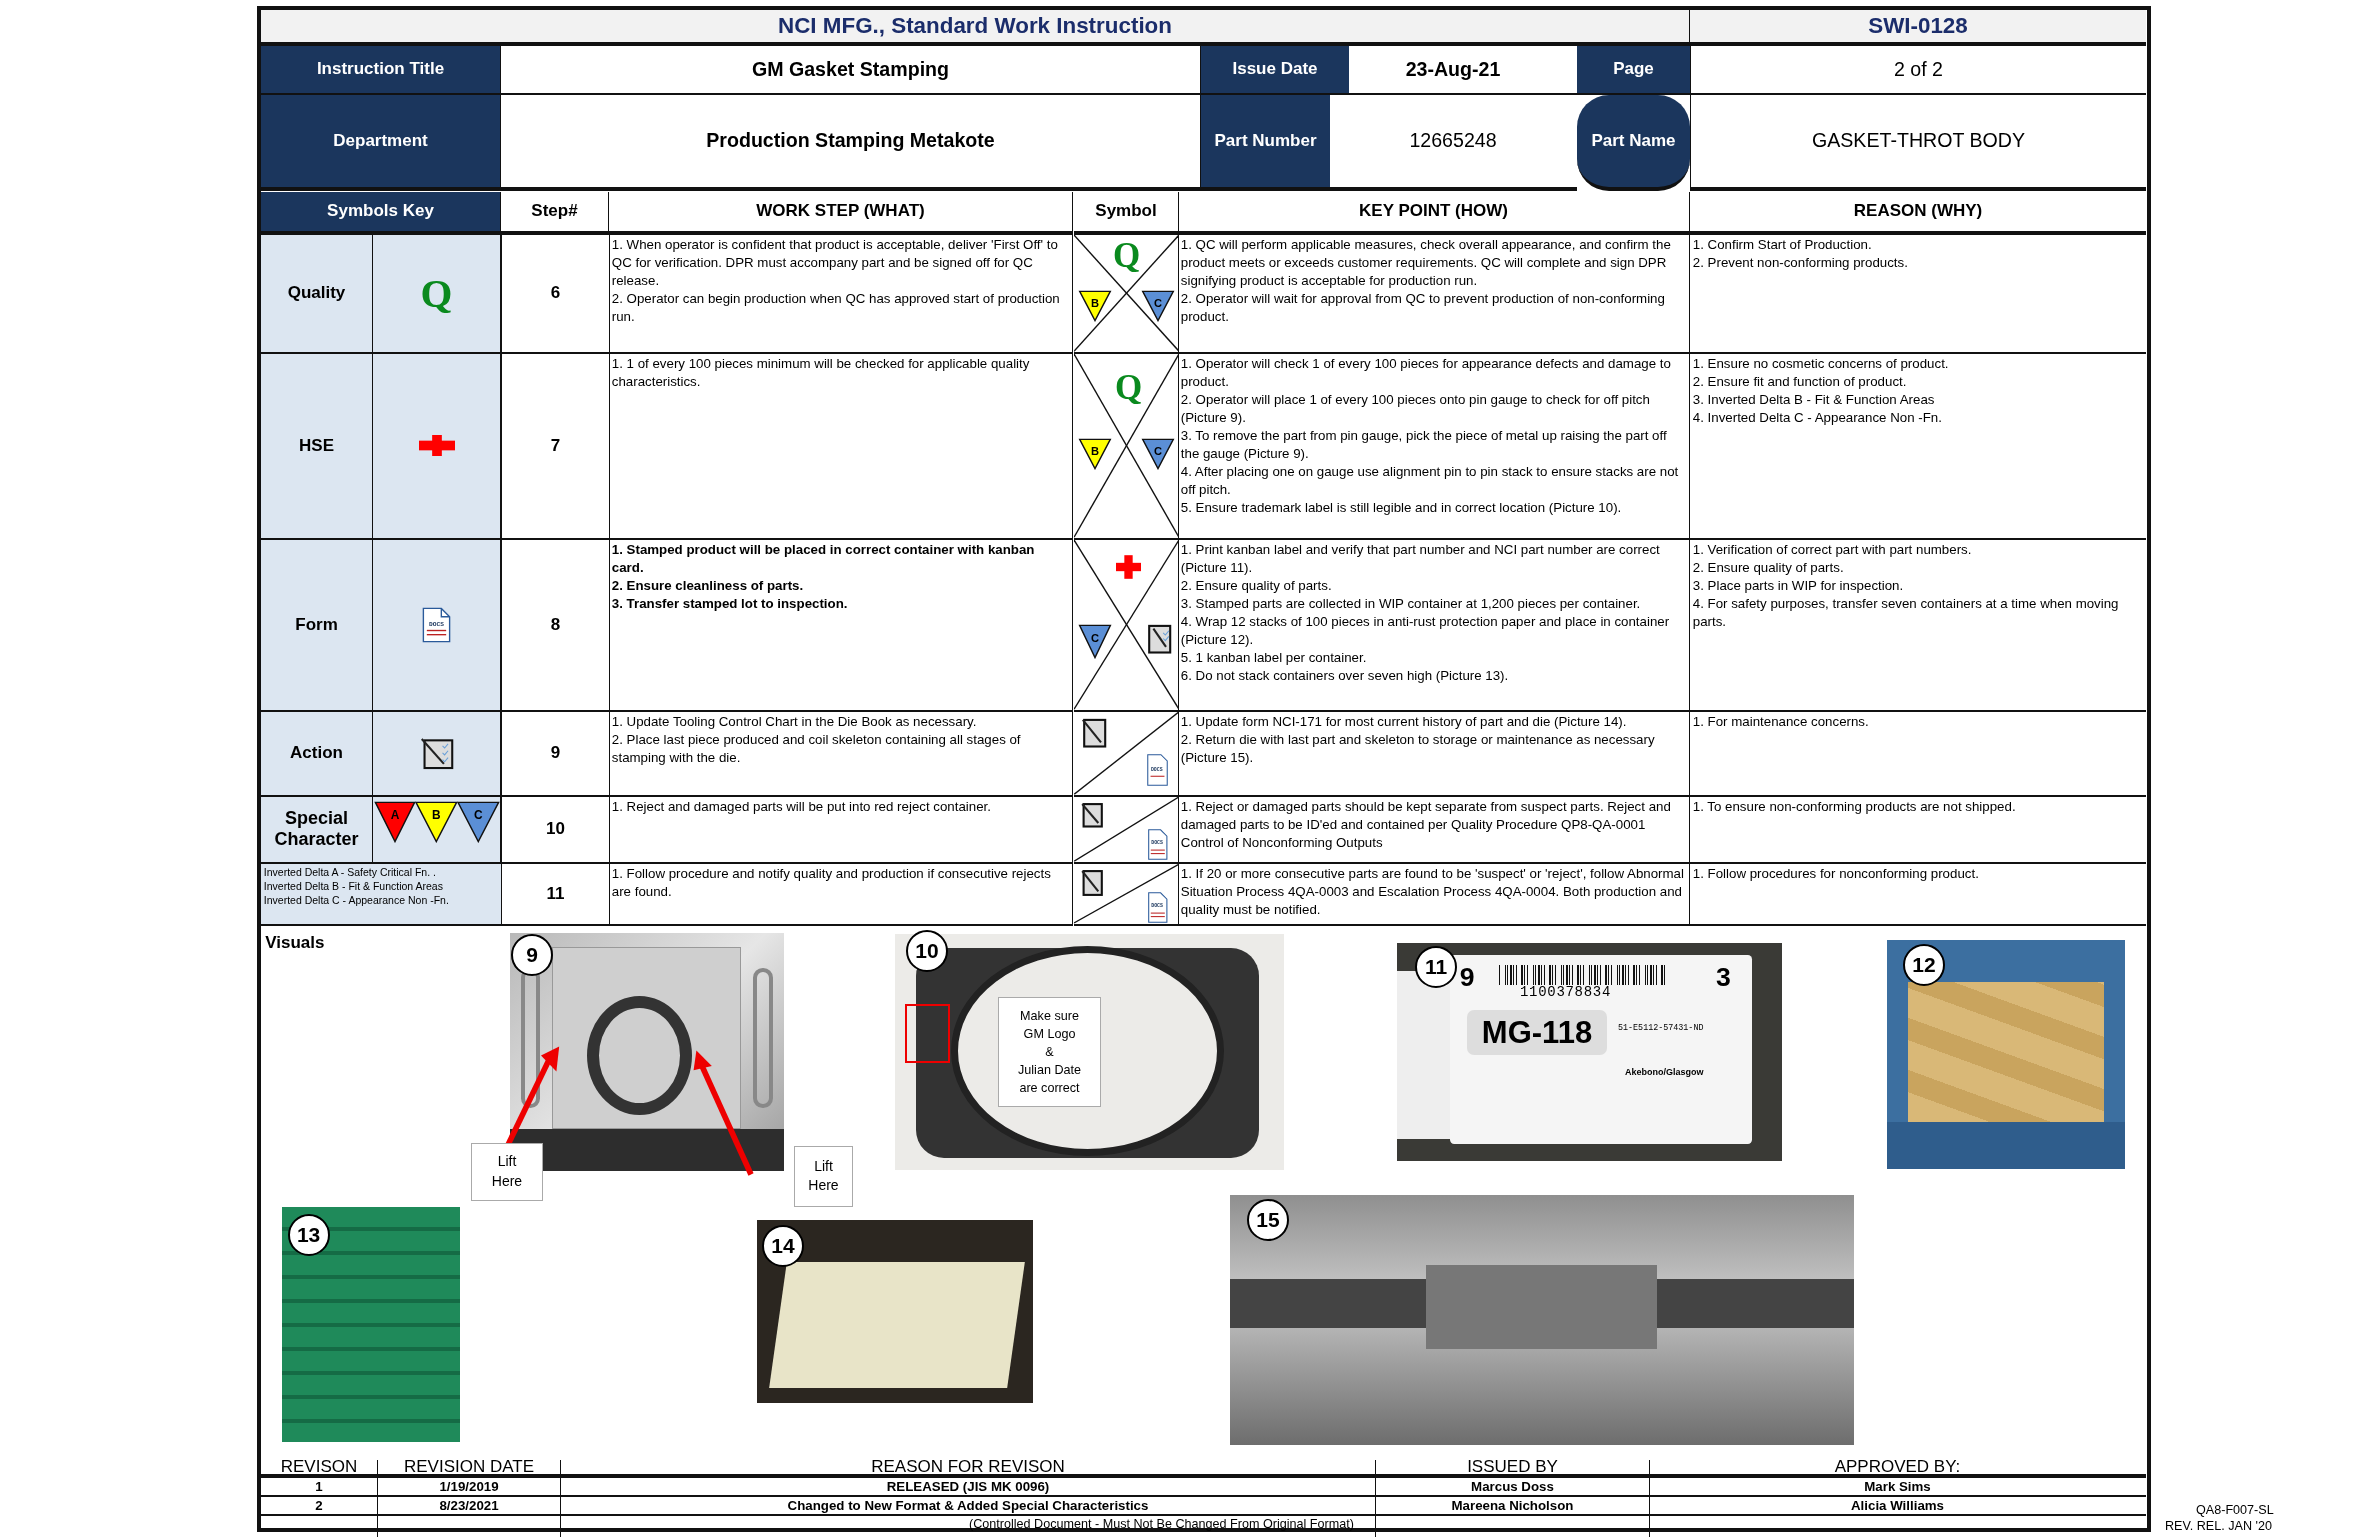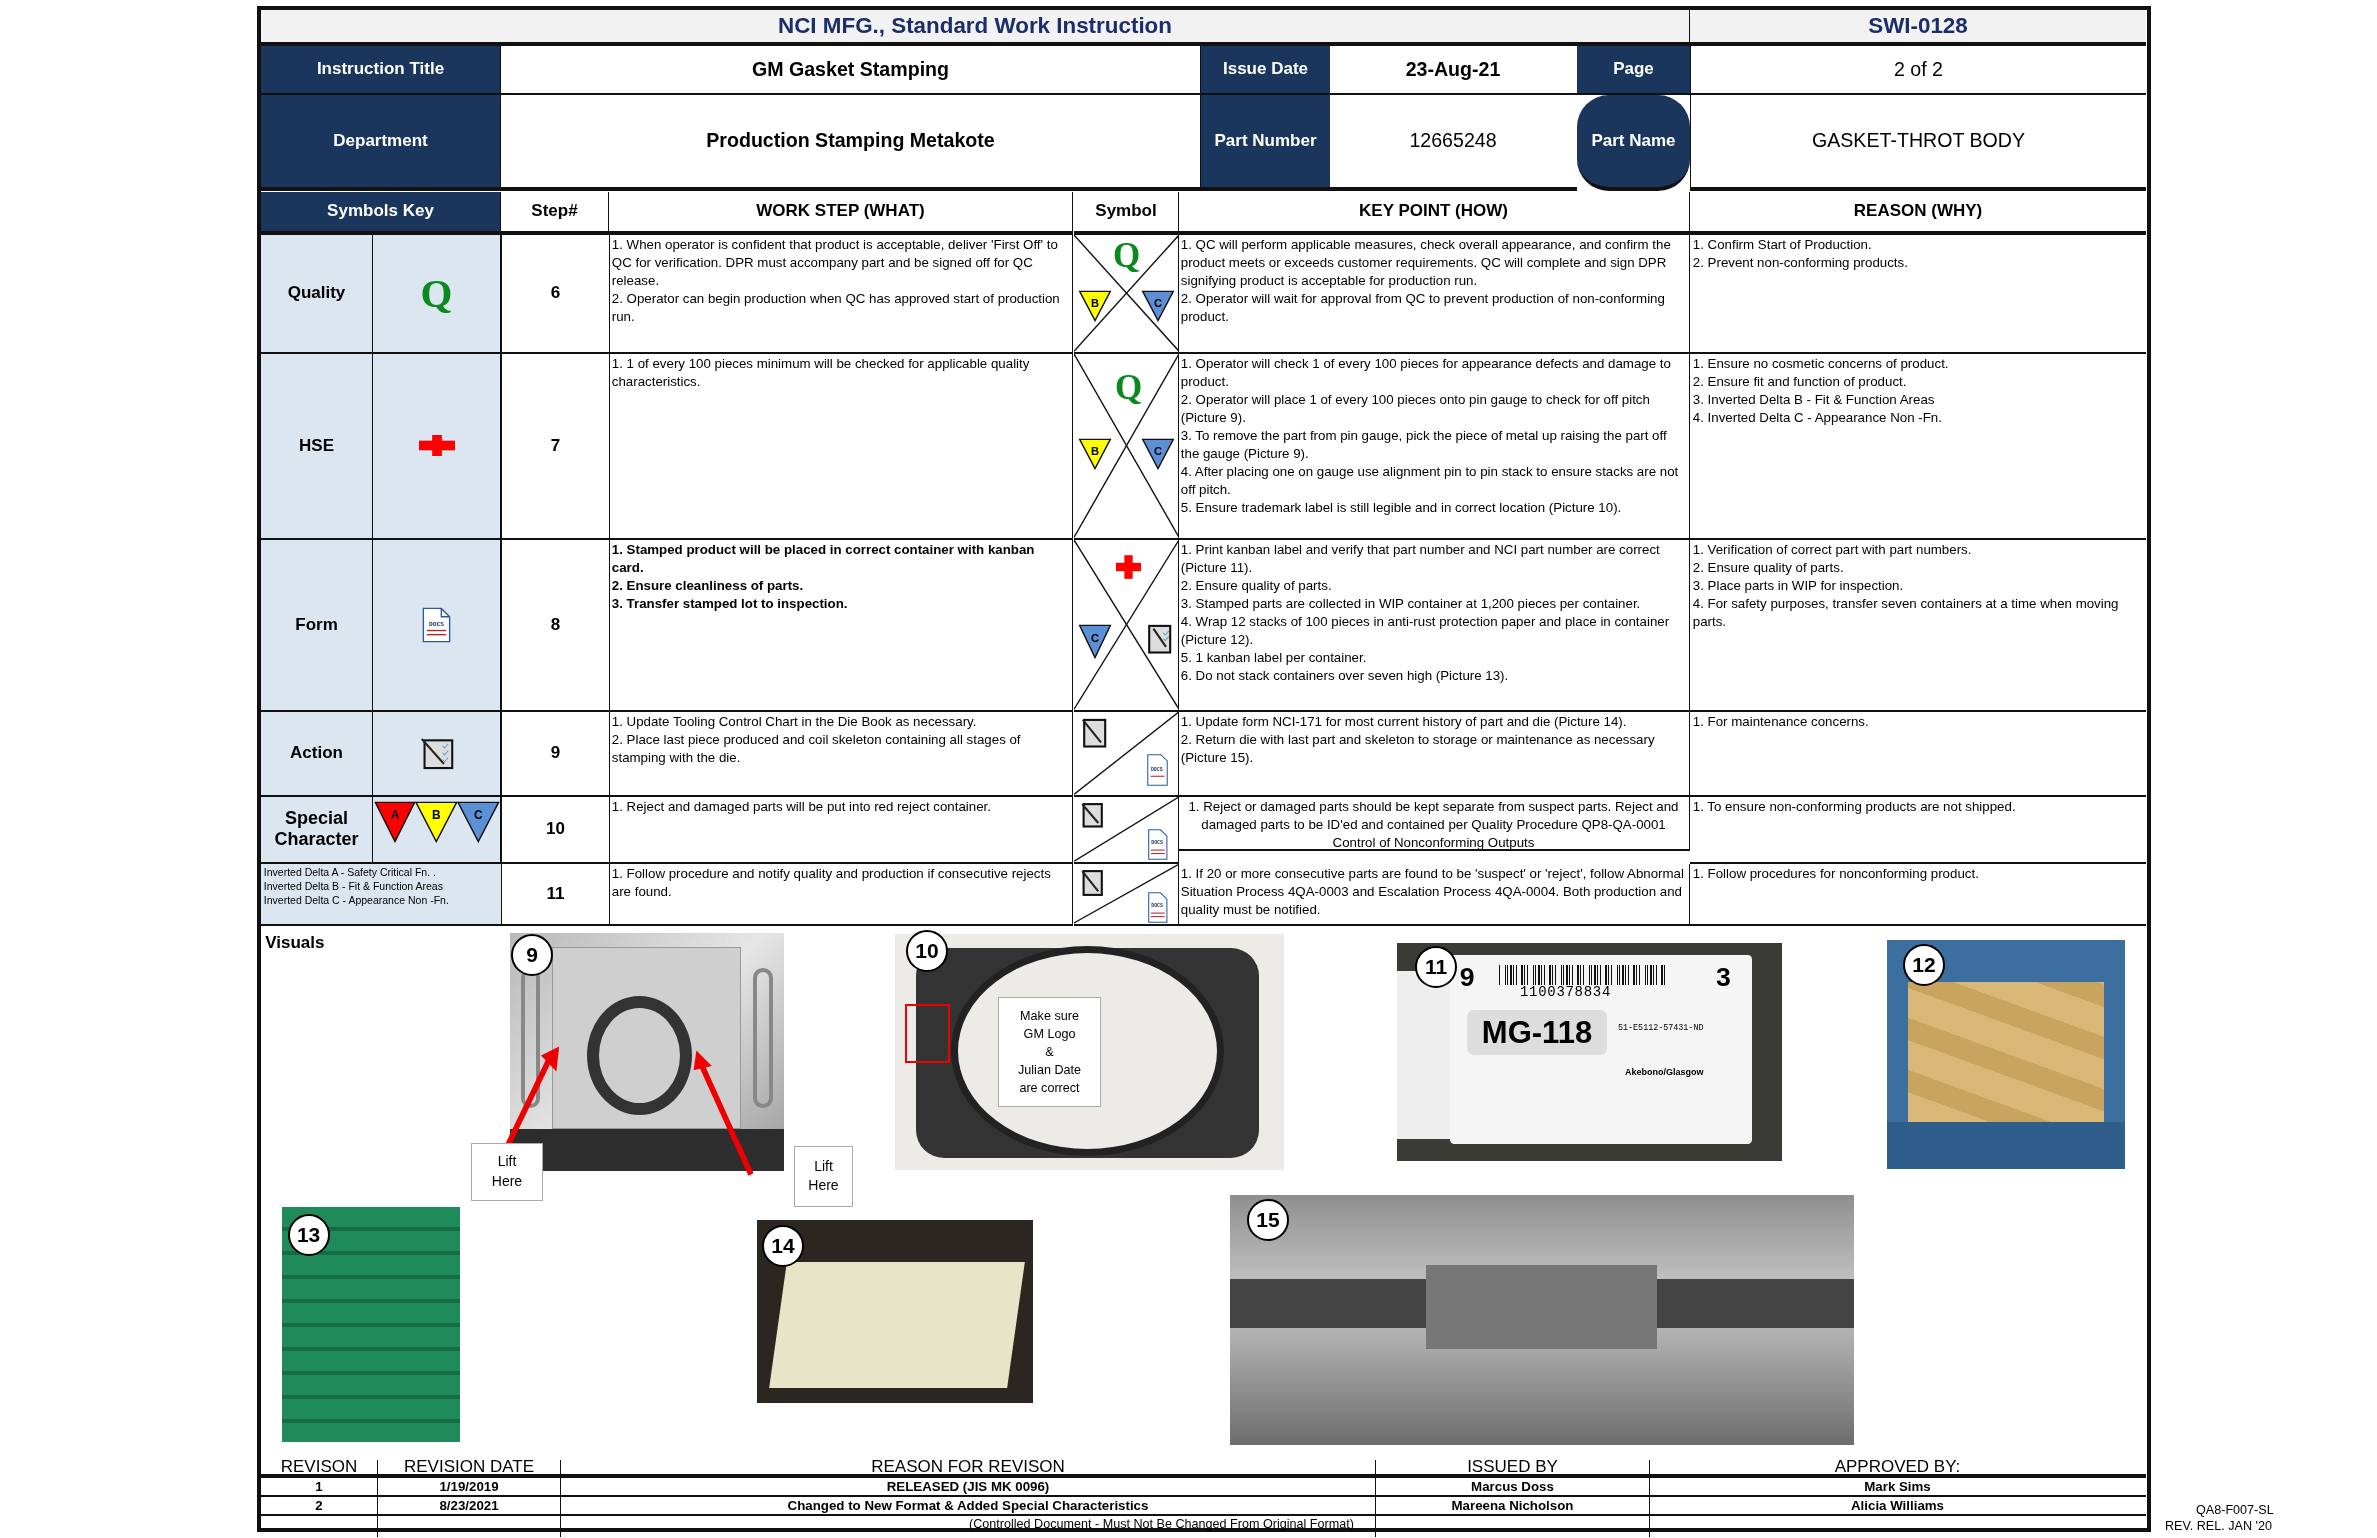--- a/index.html
+++ b/index.html
@@ -35,21 +35,21 @@
 </head>
 <body>
 
 <div class="sheet">
 
   <div class="abs title-bar" style="left:0;top:0;width:1429px;height:36px;border-right:1.4px solid #111;">NCI MFG., Standard Work Instruction</div>
   <div class="abs title-bar" style="left:1429px;top:0;width:456px;height:36px;">SWI-0128</div>
 
   <div class="abs navy hdr-lbl" style="left:0;top:36px;width:239px;height:49px;border-bottom:2.8px solid #111;">Instruction Title</div>
   <div class="abs cell hdr-val" style="left:239px;top:36px;width:701px;height:49px;border-width:0 1.4px 2.8px 1.4px;">GM Gasket Stamping</div>
-  <div class="abs navy hdr-lbl" style="left:940px;top:36px;width:129px;height:49px;border-bottom:2.8px solid #111;">Issue Date</div>
+  <div class="abs navy hdr-lbl" style="left:940px;top:36px;width:148px;height:49px;border-bottom:2.8px solid #111;">Issue Date</div>
   <div class="abs cell hdr-val" style="left:1068px;top:36px;width:248px;height:49px;border-width:0 0 2.8px 0;">23-Aug-21</div>
   <div class="abs navy hdr-lbl" style="left:1316px;top:36px;width:113px;height:49px;border-bottom:2.8px solid #111;">Page</div>
   <div class="abs cell" style="left:1429px;top:36px;width:456px;height:49px;border-width:0 0 2.8px 1.4px;font-size:19.6px;">2 of 2</div>
 
   <div class="abs navy hdr-lbl" style="left:0;top:85px;width:239px;height:96px;border-bottom:4.2px solid #111;">Department</div>
   <div class="abs cell hdr-val" style="left:239px;top:85px;width:701px;height:96px;border-width:0 1.4px 4.2px 1.4px;">Production Stamping Metakote</div>
   <div class="abs navy hdr-lbl" style="left:940px;top:85px;width:129px;height:96px;border-bottom:4.2px solid #111;">Part Number</div>
   <div class="abs cell" style="left:1068px;top:85px;width:248px;height:96px;border-width:0 0 4.2px 0;font-size:19.6px;">12665248</div>
   <div class="abs navy hdr-lbl" style="left:1316px;top:85px;width:113px;height:96px;border-bottom:4.2px solid #111;border-radius:32px;">Part Name</div>
   <div class="abs cell" style="left:1429px;top:85px;width:456px;height:96px;border-width:0 0 4.2px 1.4px;font-size:19.6px;">GASKET-THROT BODY</div>
@@ -245,21 +245,21 @@
         <rect x="5" y="3" width="26" height="32" fill="#ddd" stroke="#111" stroke-width="3"></rect>
         <line x1="3" y1="3" x2="26" y2="30" stroke="#222" stroke-width="3"></line>
       </svg>
     <svg class="tri" style="left:74px;top:32px;" width="19.6" height="31" viewBox="0 0 28 44">
         <path d="M1 1 H18 L27 10 V43 H1 Z" fill="#fff" stroke="#2a5a9a" stroke-width="1.5"></path>
         <text x="13" y="22" font-size="7" font-weight="bold" text-anchor="middle" fill="#1b365d" font-family="Liberation Mono, monospace">DOCS</text>
         <line x1="4" y1="30" x2="24" y2="30" stroke="#b22" stroke-width="1.5"></line>
         <line x1="4" y1="35" x2="24" y2="35" stroke="#b22" stroke-width="1.5"></line>
       </svg>
   </div>
-  <div class="abs txt" style="left:917px;top:787px;width:512px;height:54px;text-align:center;">
+  <div class="abs txt" style="left:917px;top:787px;width:512px;height:67px;">
     <div>1. Reject or damaged parts should be kept separate from suspect parts. Reject and damaged parts to be ID'ed and contained per Quality Procedure QP8-QA-0001 Control of Nonconforming Outputs</div>
   </div>
   <div class="abs txt" style="left:1429px;top:787px;width:456px;height:67px;border-right:none;">
     <div>1. To ensure non-conforming products are not shipped.</div>
   </div>
 
   <div class="abs keylabel" style="left:0;top:854px;width:241px;height:62px;font-size:10.5px;font-weight:normal;align-items:flex-start;justify-content:flex-start;flex-direction:column;padding:1.4px 2.8px;line-height:14px;border-right:1.4px solid #111;">
     <span>Inverted Delta A - Safety Critical Fn. .</span>
     <span>Inverted Delta B - Fit &amp; Function Areas</span>
     <span>Inverted Delta C  - Appearance Non -Fn.</span>

